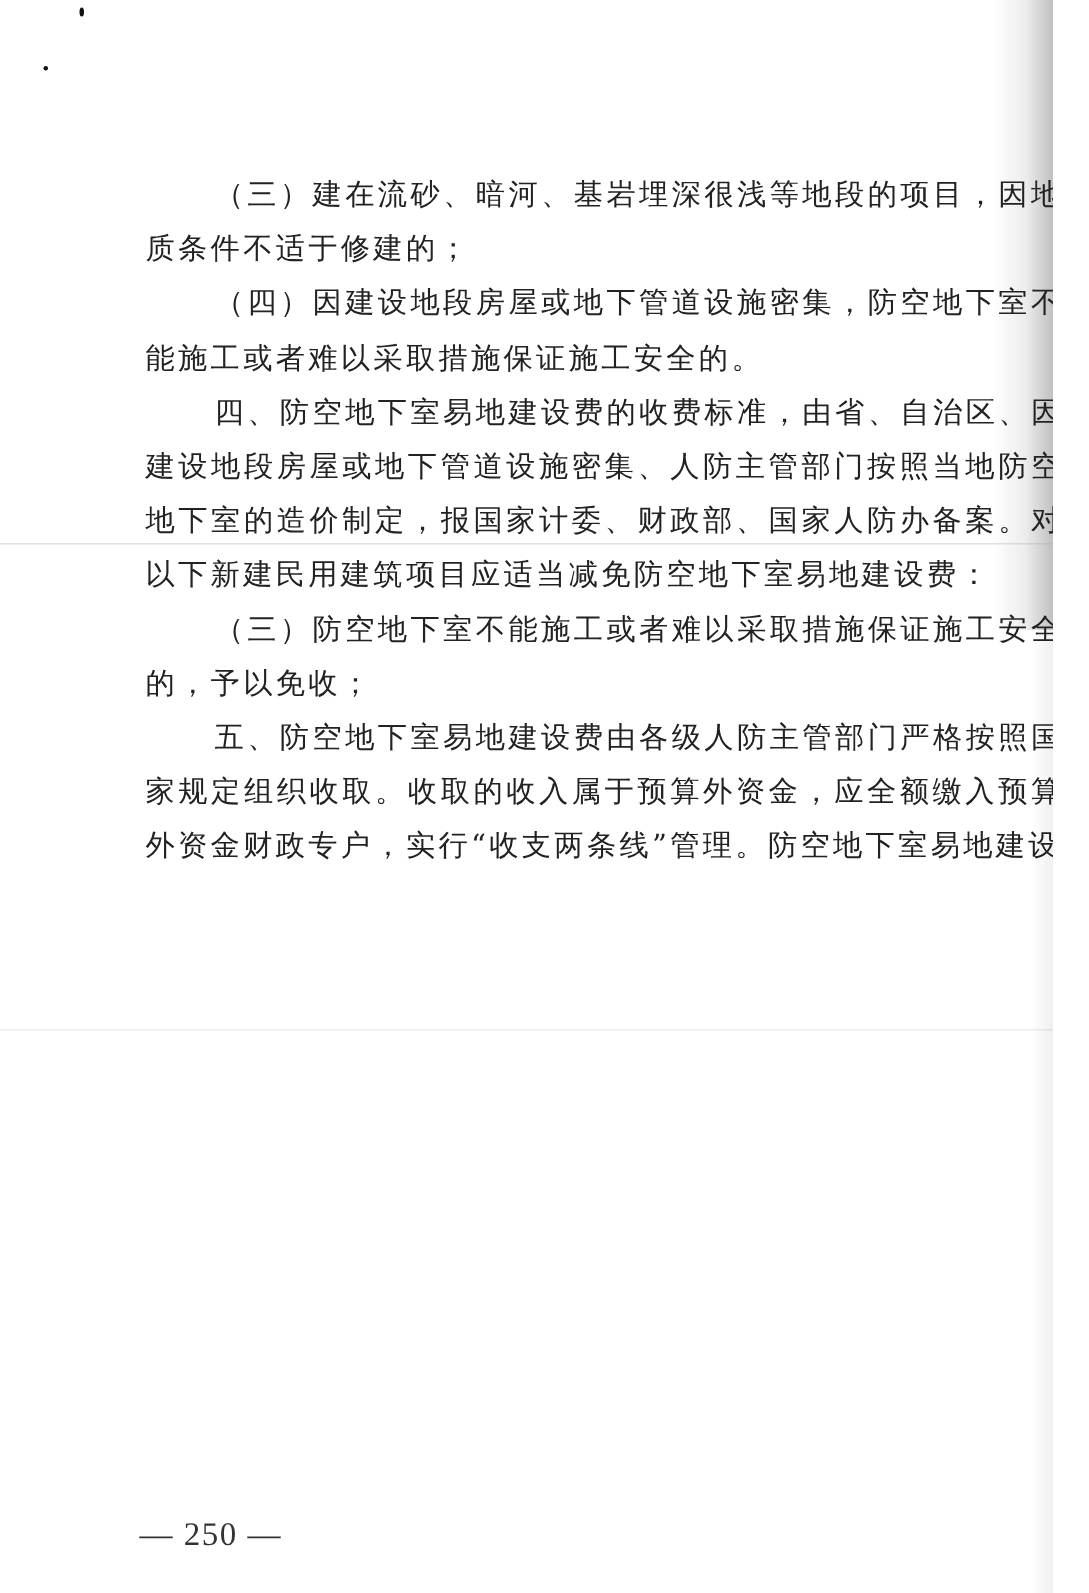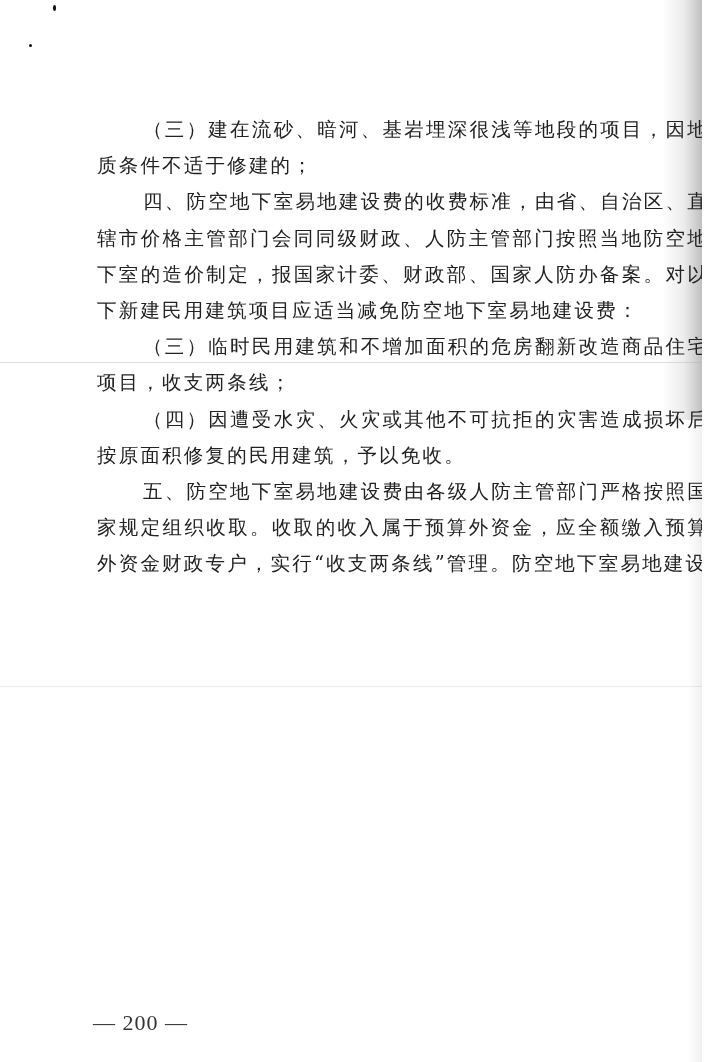--- a/index.html
+++ b/index.html
@@ -63,20 +63,20 @@
 <div class="page">
   <div class="edge-shadow"></div>
   <div class="edge-shadow-low"></div>
   <div class="fold-line"></div>
   <div class="fold-line l2"></div>
   <div class="speck" style="left:53px;top:5px;width:3px;height:6px;"></div>
   <div class="speck" style="left:29px;top:44px;width:3px;height:3px;"></div>
 
   <div class="body-text">
     <p class="para">（三）建在流砂、暗河、基岩埋深很浅等地段的项目，因地质条件不适于修建的；</p>
-    <p class="para">四、防空地下室易地建设费的收费标准，由省、自治区、直辖市价格主管部门会同同级财政、人防主管部门按照当地防空地下室的造价制定，报国家计委、财政部、国家人防办备案。对以下新建民用建筑项目应适当减免防空地下室易地建设费：</p>
-    <p class="para">（三）临时民用建筑和不增加面积的危房翻新改造商品住宅项目，收支两条线；</p>
-    <p class="para">（四）因遭受水灾、火灾或其他不可抗拒的灾害造成损坏后按原面积修复的民用建筑，予以免收。</p>
+    <p class="para">（四）因建设地段房屋或地下管道设施密集，防空地下室不能施工或者难以采取措施保证施工安全的。</p>
+    <p class="para">四、防空地下室易地建设费的收费标准，由省、自治区、因建设地段房屋或地下管道设施密集、人防主管部门按照当地防空地下室的造价制定，报国家计委、财政部、国家人防办备案。对以下新建民用建筑项目应适当减免防空地下室易地建设费：</p>
+    <p class="para">（三）防空地下室不能施工或者难以采取措施保证施工安全的，予以免收；</p>
     <p class="para">五、防空地下室易地建设费由各级人防主管部门严格按照国家规定组织收取。收取的收入属于预算外资金，应全额缴入预算外资金财政专户，实行“收支两条线”管理。防空地下室易地建设</p>
   </div>
 
-  <div class="page-number">— 200 —</div>
+  <div class="page-number">— 250 —</div>
 </div>
 
 </body></html>

